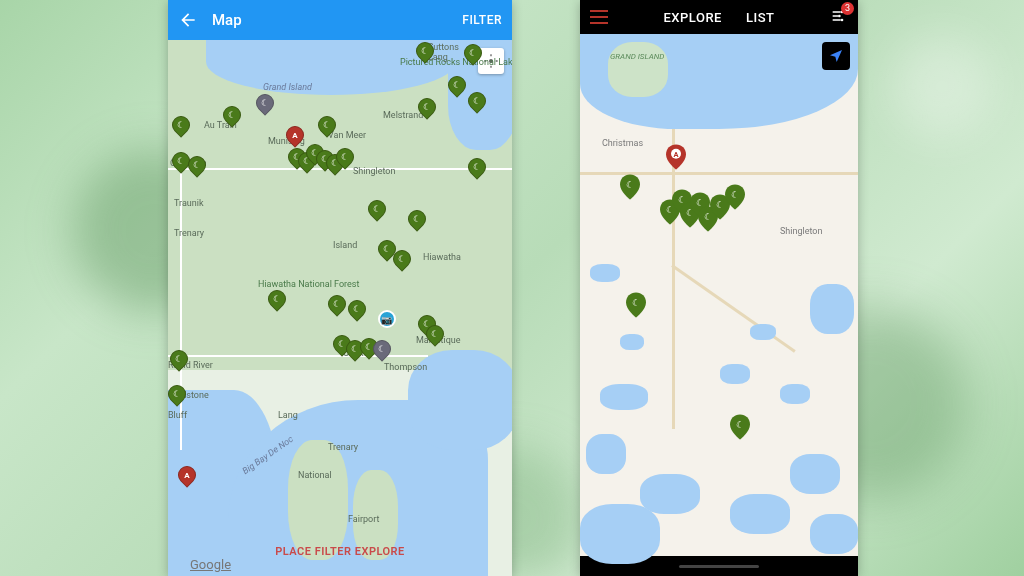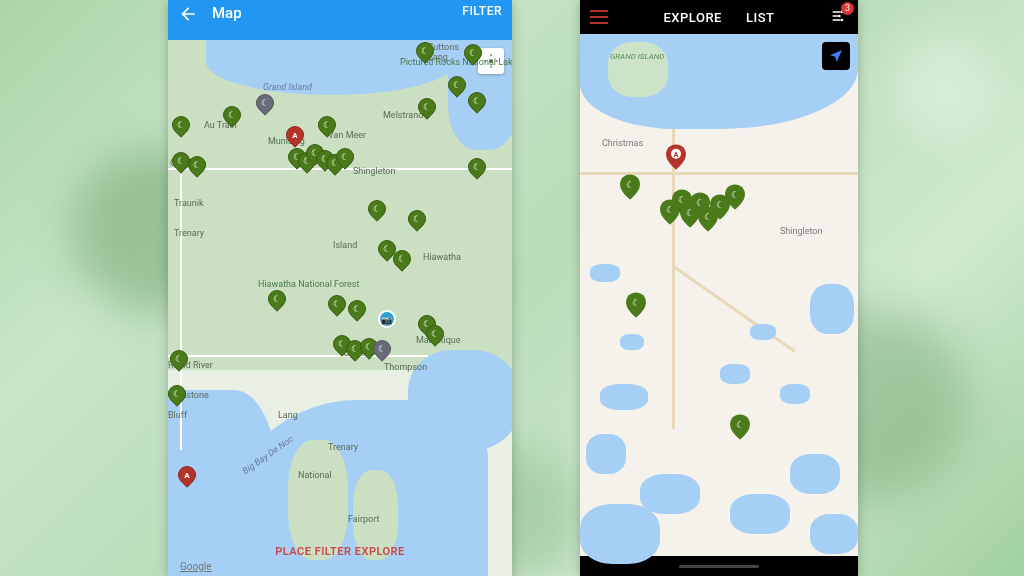--- a/index.html
+++ b/index.html
@@ -19,21 +19,21 @@
     filter: blur(18px);
   }
   .phone {
     position: absolute; top: 0; height: 576px; background: #fff;
     box-shadow: 0 2px 10px rgba(0,0,0,0.25); overflow: hidden;
   }
   .phone-a { left: 168px; width: 344px; }
   .phone-b { left: 580px; width: 278px; }
 
   
-  .hdr-a { height: 40px; background: #2196f3; color: #fff; display: flex; padding: 4px 10px; font-size: 15px; }
+  .hdr-a { height: 40px; background: #2196f3; color: #fff; display: flex; align-items: center; padding: 4px 10px; font-size: 15px; }
   .hdr-a .back { width: 20px; height: 20px; margin-right: 14px; }
   .hdr-a .title { font-weight: 500; flex: 1; }
   .hdr-a .filter { font-size: 12px; letter-spacing: 0.5px; font-weight: 500; }
 
   
   .map-a { position: relative; width: 100%; height: calc(576px - 40px); background: #e8f0e4; }
   .map-a .water { position: absolute; background: #a6cff5; }
   .map-a .forest { position: absolute; background: #cbe0c2; border-radius: 20%; }
   .map-a .road { position: absolute; background: #fff; }
   .map-a .label { position: absolute; font-size: 9px; color: #5a6b5a; white-space: nowrap; }
@@ -41,21 +41,21 @@
   .map-a .label.park { color: #4a7a4a; font-size: 9px; line-height: 1.1; text-align: center; }
   .map-a .locate { position: absolute; width: 26px; height: 26px; background: #fff; border-radius: 3px; box-shadow: 0 1px 3px rgba(0,0,0,0.3); display:flex; align-items:center; justify-content:center; }
   .pin { position: absolute; width: 18px; height: 18px; border-radius: 50% 50% 50% 0; transform: rotate(-45deg); background: #4a7a1a; border: 1px solid #3a5a12; }
   .pin::after { content: "☾"; position: absolute; inset: 0; transform: rotate(45deg); color: #fff; font-size: 9px; line-height: 17px; text-align: center; }
   .pin.gray { background: #6a6a7a; border-color: #55555f; }
   .pin.red { background: #b5342a; border-color: #8a2820; }
   .pin.red::after { content: "A"; font-weight: bold; font-size: 8px; }
   .pin.photo { background: #29a3d6; border-radius: 50%; transform: none; border: 2px solid #fff; }
   .pin.photo::after { content: "📷"; transform: none; font-size: 9px; }
   .footer-a { position: absolute; bottom: 18px; left: 0; right: 0; text-align: center; color: #c94a4a; font-size: 11px; font-weight: 600; letter-spacing: 0.5px; }
-  .attr-a { position: absolute; bottom: 4px; left: 12px; font-size: 10px; color: #777; text-decoration: underline; }
+  .attr-a { position: absolute; bottom: 4px; left: 22px; font-size: 13px; color: #777; text-decoration: underline; }
 
   
   .hdr-b { height: 34px; background: #000; color: #fff; display: flex; align-items: center; padding: 0 10px; font-size: 13px; }
   .hdr-b .ham { width: 18px; height: 14px; display: flex; flex-direction: column; justify-content: space-between; }
   .hdr-b .ham span { height: 2px; background: #b5342a; }
   .hdr-b .tabs { flex: 1; display: flex; justify-content: center; gap: 24px; font-weight: 500; letter-spacing: 0.5px; }
   .hdr-b .badge { position: relative; width: 18px; height: 18px; }
   .hdr-b .badge svg { width: 16px; height: 16px; }
   .hdr-b .badge .n { position: absolute; top: -6px; right: -6px; background: #d33; color: #fff; font-size: 9px; width: 13px; height: 13px; border-radius: 50%; text-align: center; line-height: 13px; }
 

